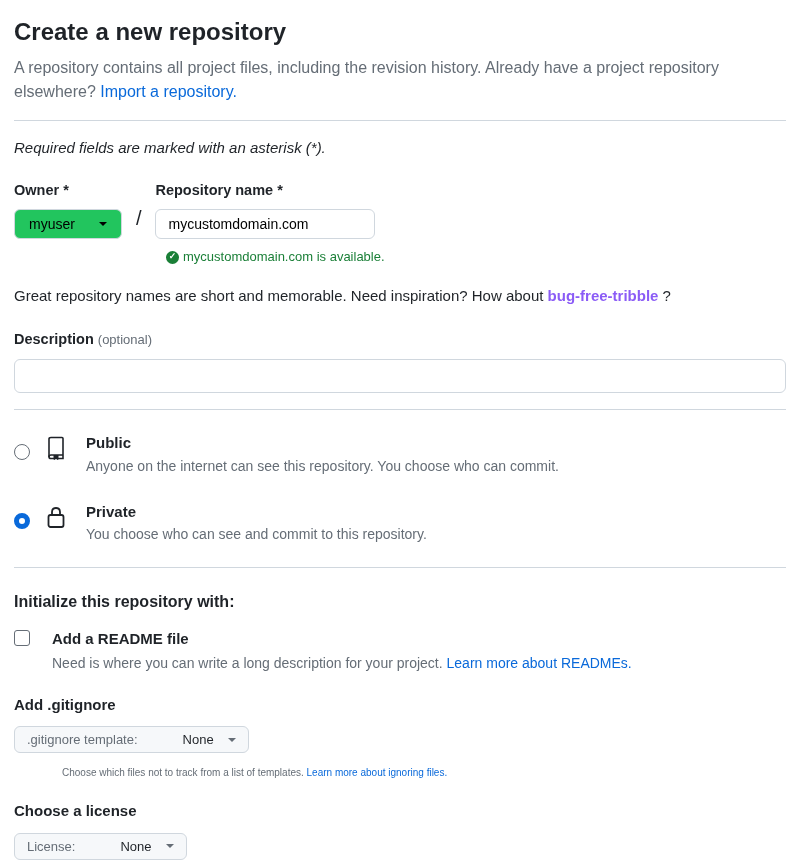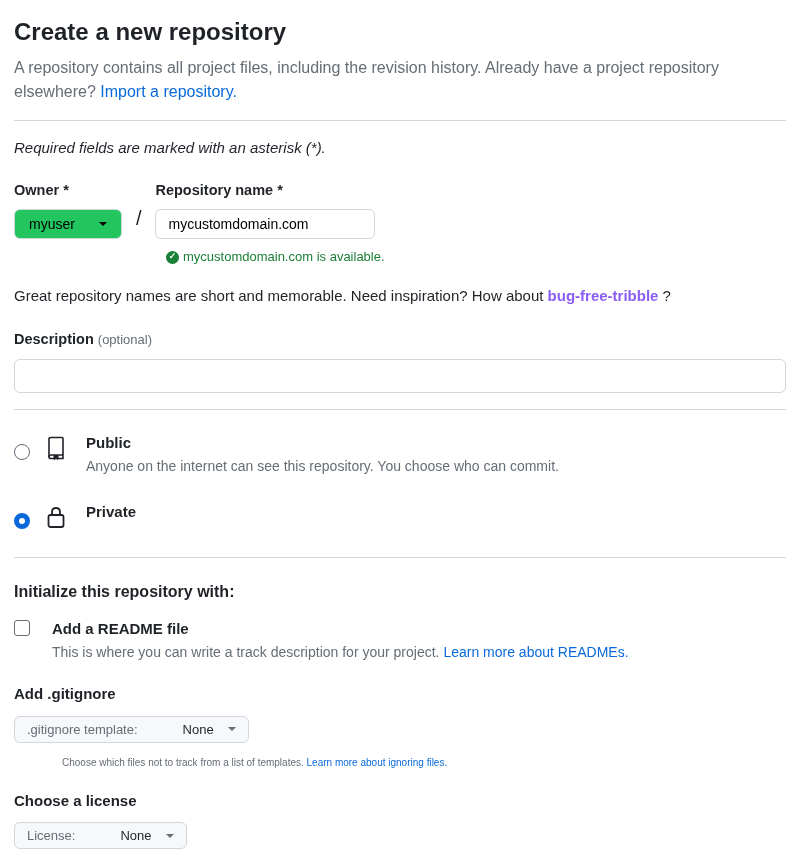--- a/index.html
+++ b/index.html
@@ -152,33 +152,34 @@
 <div class="visibility-option">
   <div class="radio checked"></div>
   <div class="vis-icon">
     <svg viewBox="0 0 24 24" fill="none" stroke="#1f2328" stroke-width="1.8">
       <rect x="4.5" y="10" width="15" height="12" rx="2"></rect>
       <path d="M8 10 L8 7 C8 4.5 9.5 3 12 3 C14.5 3 16 4.5 16 7 L16 10"></path>
     </svg>
   </div>
   <div>
     <div class="vis-title">Private</div>
+    <div class="vis-desc">You choose who can see and commit to this repository.</div>
   </div>
 </div>
 
 <hr class="hr" style="margin-top:4px">
 
 <div class="init-heading">Initialize this repository with:</div>
 
 <div class="checkbox-row">
   <div class="checkbox"></div>
   <div>
     <div class="readme-title">Add a README file</div>
     <div class="readme-desc">
-      <span>This is where you can write a track description for your project. </span><span class="link">Learn more about READMEs.</span>
+      <span>Need is where you can write a long description for your project. </span><span class="link">Learn more about READMEs.</span>
     </div>
   </div>
 </div>
 
 <div class="section">
   <div class="section-label">Add .gitignore</div>
   <button class="drop-btn">
     <span>.gitignore template: </span>
       <span class="val">None</span>
     <span class="caret"></span>

